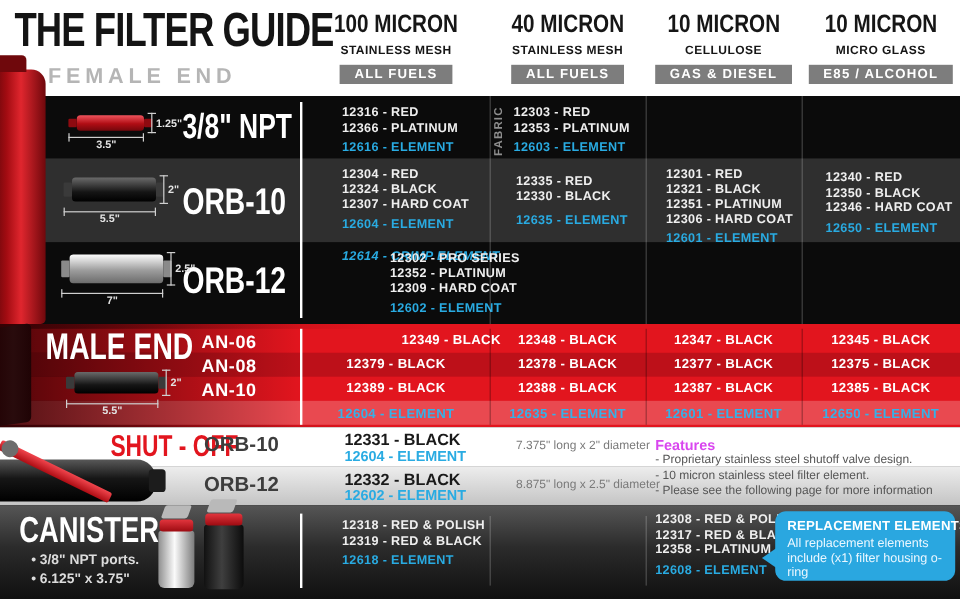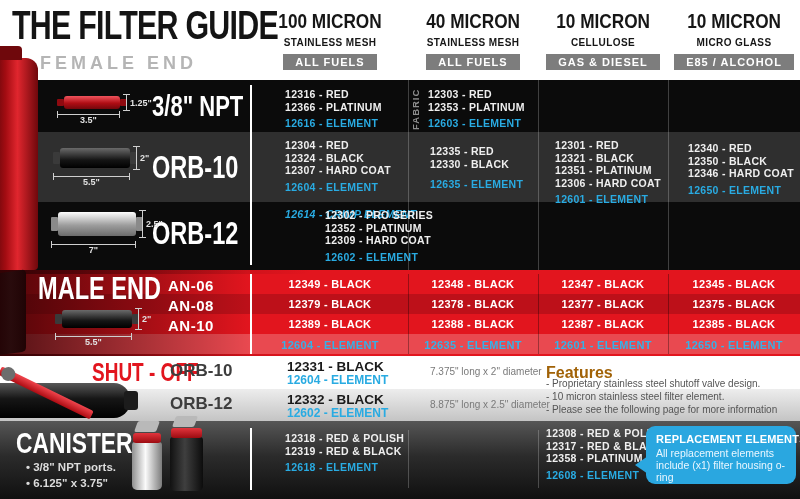--- a/index.html
+++ b/index.html
@@ -79,21 +79,21 @@
   .mcell.el{color:#35b1e8;}
 
   
   .so-row1{position:absolute;left:0;top:356px;width:800px;height:33px;background:#ffffff;}
   .so-row2{position:absolute;left:0;top:389px;width:800px;height:32px;background:linear-gradient(180deg,#ededed,#c4c4c4);}
   .so-title{position:absolute;left:92px;top:358px;color:#e2151e;font-size:25px;z-index:4;}
   .so-label{position:absolute;left:170px;font-size:17px;font-weight:bold;color:#3d3d3d;z-index:4;}
   .so-part{position:absolute;left:287px;font-size:13.5px;font-weight:bold;color:#1a1a1a;z-index:4;}
   .so-el{position:absolute;left:287px;font-size:12px;font-weight:bold;color:#29abe2;z-index:4;}
   .so-spec{position:absolute;left:430px;font-size:10px;color:#7a7a7a;z-index:4;}
-  .feat-title{position:absolute;left:546px;top:364px;font-size:16px;font-weight:bold;color:#a16207;z-index:4;}
+  .feat-title{position:absolute;left:546px;top:364px;font-size:12px;font-weight:bold;color:#d946ef;z-index:4;}
   .feat-item{position:absolute;left:546px;font-size:10px;color:#555;z-index:4;text-align:right;}
 
   
   .can-base{position:absolute;left:0;top:421px;width:800px;height:78px;
       background:linear-gradient(180deg,#565656,#2b2b2b 45%,#101010);}
   .can-title{position:absolute;left:16px;top:426px;color:#fff;font-size:30px;z-index:3;}
   .can-bullet{position:absolute;left:26px;font-size:11.5px;font-weight:bold;color:#dcdcdc;z-index:3;}
   .canister{position:absolute;z-index:3;border-radius:3px 3px 5px 5px;}
   .canister.silver{background:linear-gradient(90deg,#8f8f8f,#fafafa 45%,#7c7c7c);}
   .canister.dark{background:linear-gradient(90deg,#111,#3f3f3f 45%,#0c0c0c);}
@@ -238,21 +238,21 @@
   <div class="anlabel" style="top:317px;">AN-10</div>
 
   <div class="cyl cyl-black" style="left:62px;top:310px;width:70px;height:18px;"></div>
   <div class="dimv" style="left:138px;top:308px;height:22px;">
       <span>2"</span>
     </div>
   <div class="dimh" style="left:55px;top:336px;width:77px;">
       <span>5.5"</span>
     </div>
 
-  <div class="mcell" style="left:252px;width:156px;top:278px;">12349 - BLACK</div>
+  <div class="mcell" style="left:252px;width:156px;top:278px;padding-left:46px;">12349 - BLACK</div>
   <div class="mcell" style="left:408px;width:130px;top:278px;">12348 - BLACK</div>
   <div class="mcell" style="left:538px;width:130px;top:278px;">12347 - BLACK</div>
   <div class="mcell" style="left:668px;width:132px;top:278px;">12345 - BLACK</div>
 
   <div class="mcell" style="left:252px;width:156px;top:298px;">12379 - BLACK</div>
   <div class="mcell" style="left:408px;width:130px;top:298px;">12378 - BLACK</div>
   <div class="mcell" style="left:538px;width:130px;top:298px;">12377 - BLACK</div>
   <div class="mcell" style="left:668px;width:132px;top:298px;">12375 - BLACK</div>
 
   <div class="mcell" style="left:252px;width:156px;top:318px;">12389 - BLACK</div>

